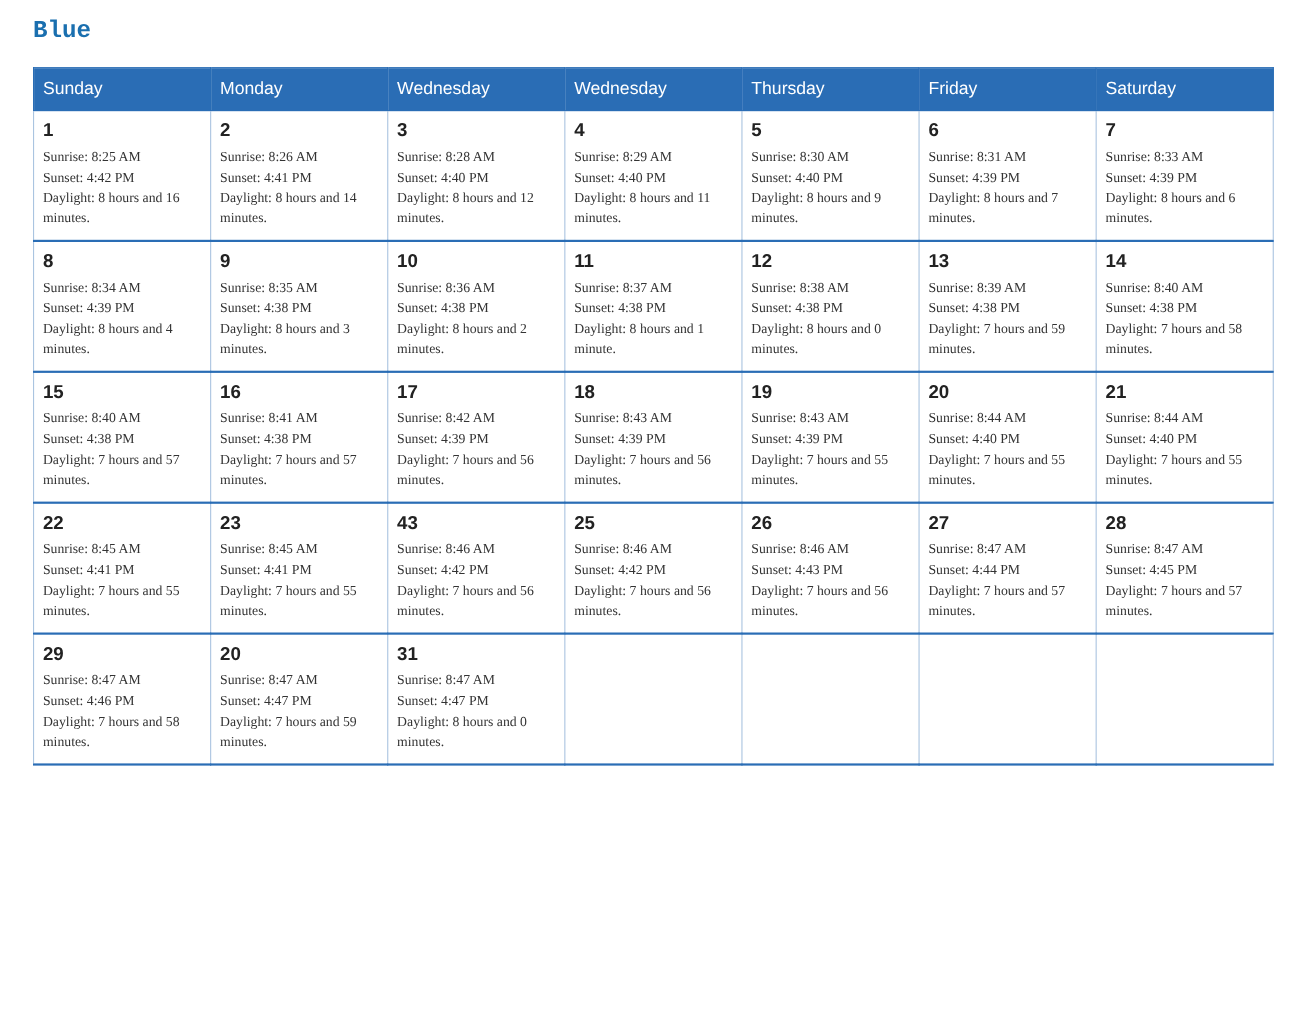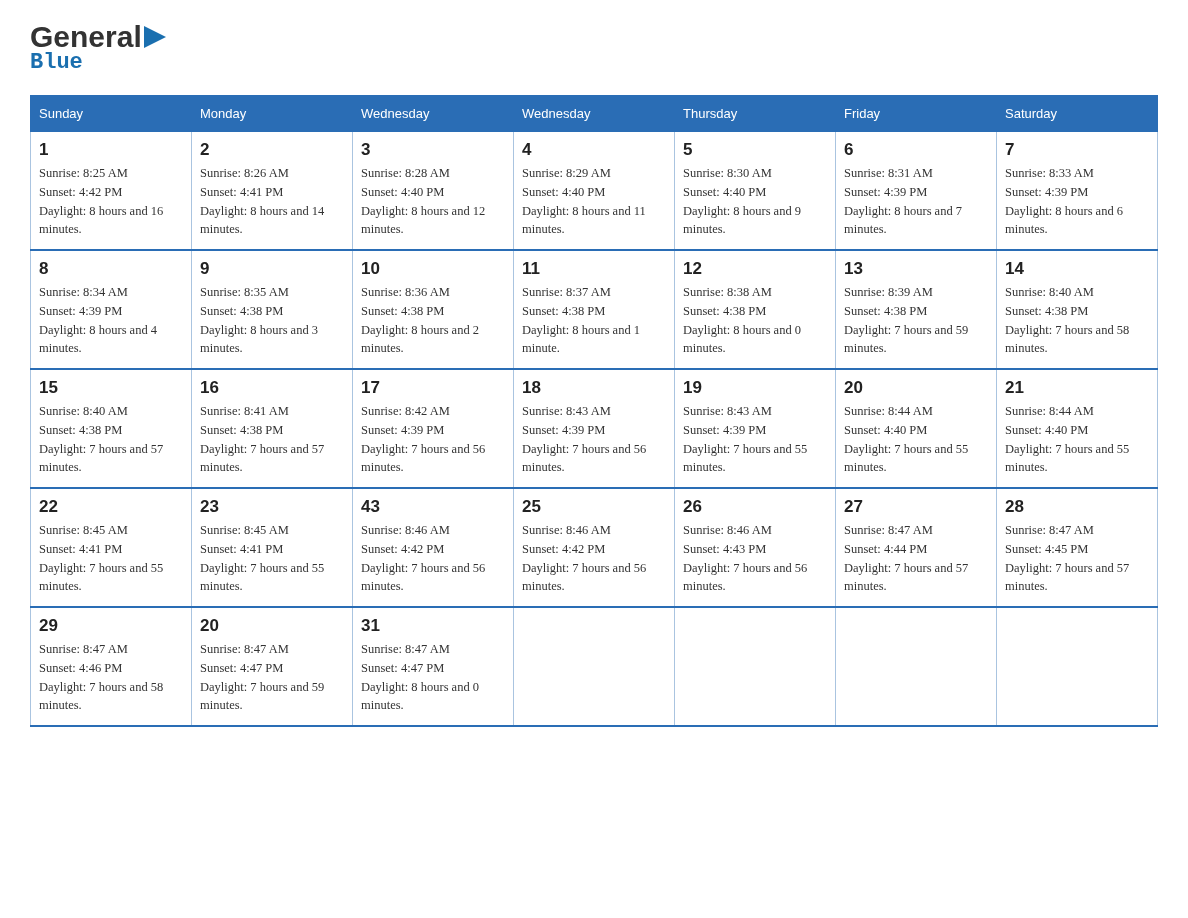--- a/index.html
+++ b/index.html
@@ -42,21 +42,21 @@
       color: #444;
       margin-top: 4px;
     }
     .calendar {
       width: 100%;
       border-collapse: collapse;
     }
     .calendar thead tr th {
       background-color: #2a6db5;
       color: #fff;
-      font-size: 13px;
+      font-size: 16px;
       font-weight: normal;
       padding: 10px 8px;
       text-align: left;
       border: 1px solid #2a6db5;
     }
     .calendar tbody tr td {
       vertical-align: top;
       border: 1px solid #aac4e0;
       padding: 8px 8px 10px 8px;
       width: calc(100% / 7);
@@ -89,26 +89,20 @@
       font-size: 30px;
       font-weight: bold;
       color: #333;
     }
   </style>
 </head>
 <body>
 
 <div class="header">
   <div class="logo">
-    <div class="logo-wrapper">
-      <span class="logo-general">General</span>
-      <svg width="22" height="22" viewBox="0 0 22 22" style="margin-left:2px; vertical-align:middle;">
-        <polygon points="0,0 22,11 0,22" fill="#1a6faf"></polygon>
-      </svg>
-    </div>
     <div class="logo-blue-line">Blue</div>
   </div>
   <div class="title-block">
     <div class="month-title"></div>
     <div class="location-title"></div>
   </div>
 </div>
 
 <table class="calendar">
   <thead>

